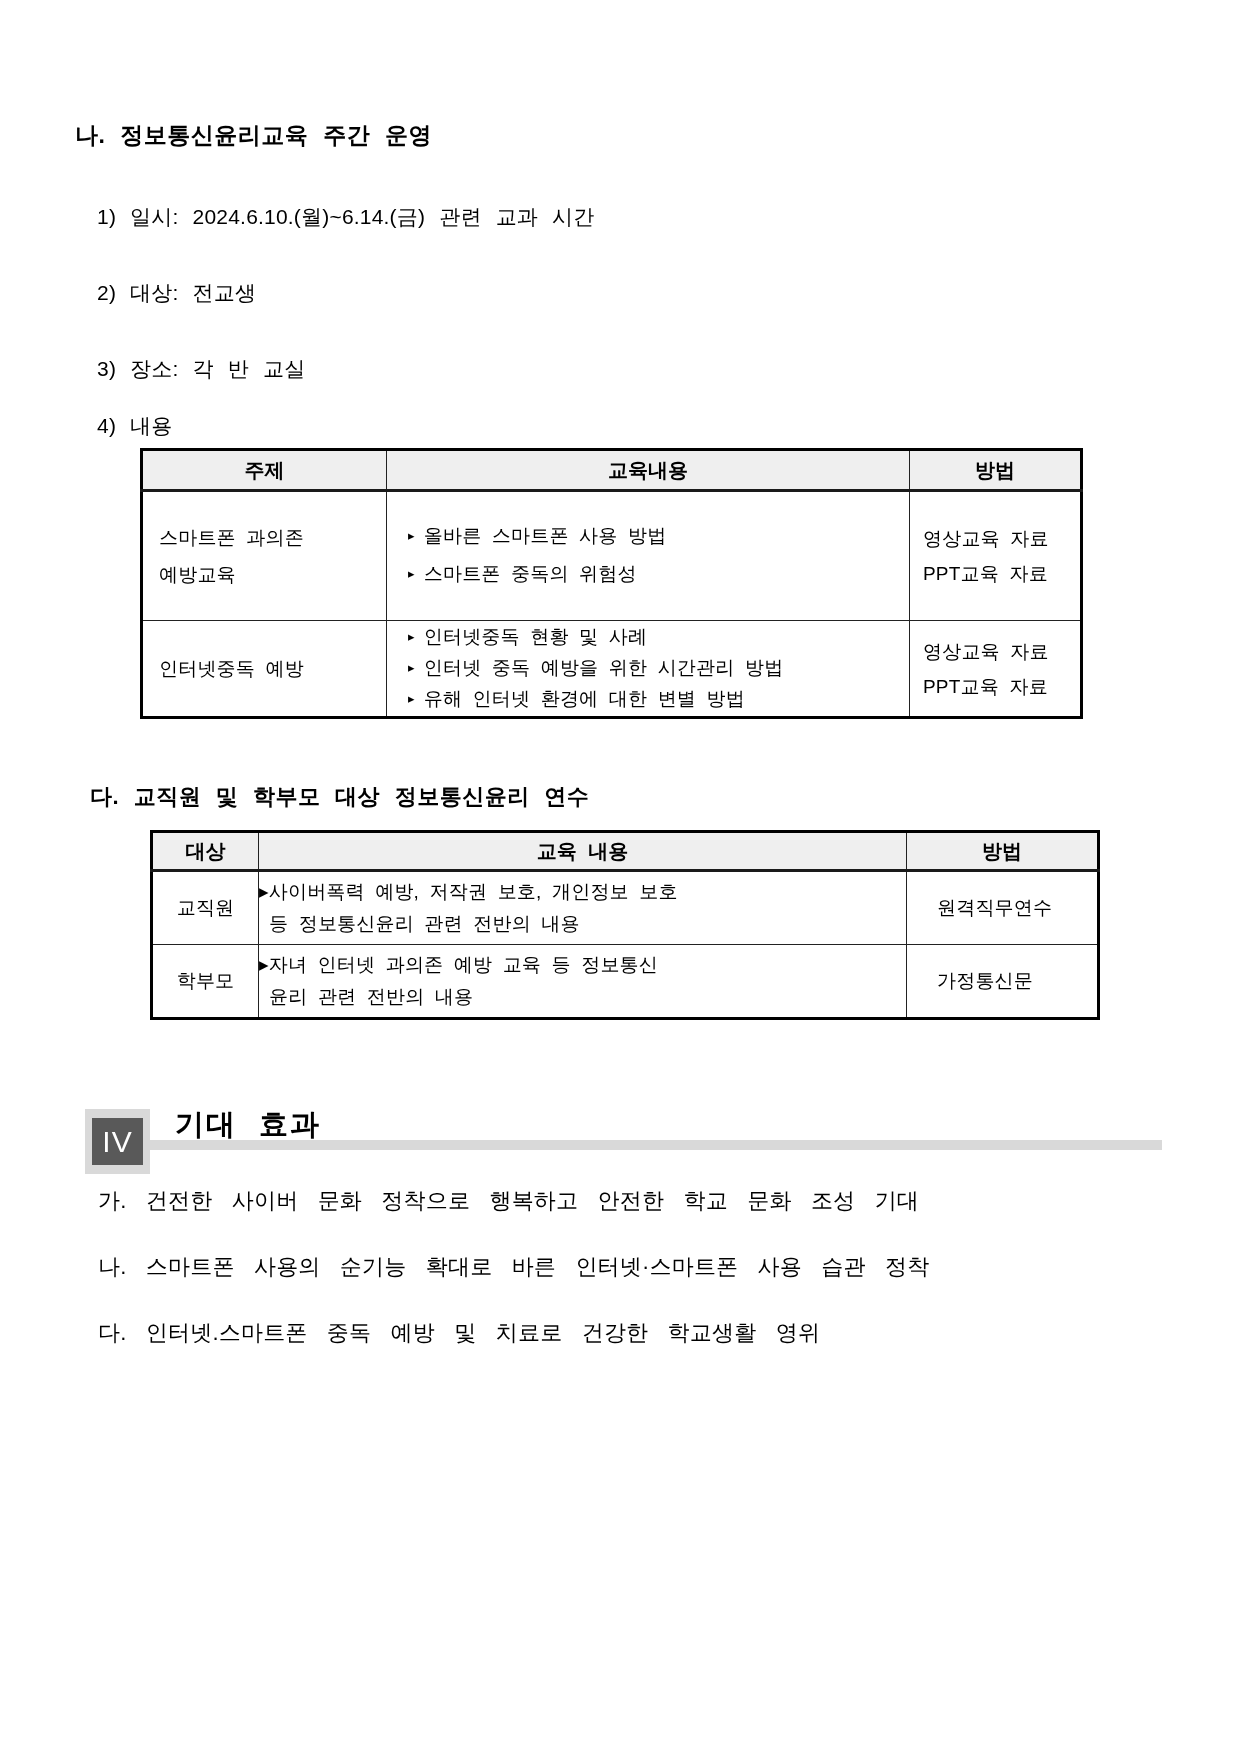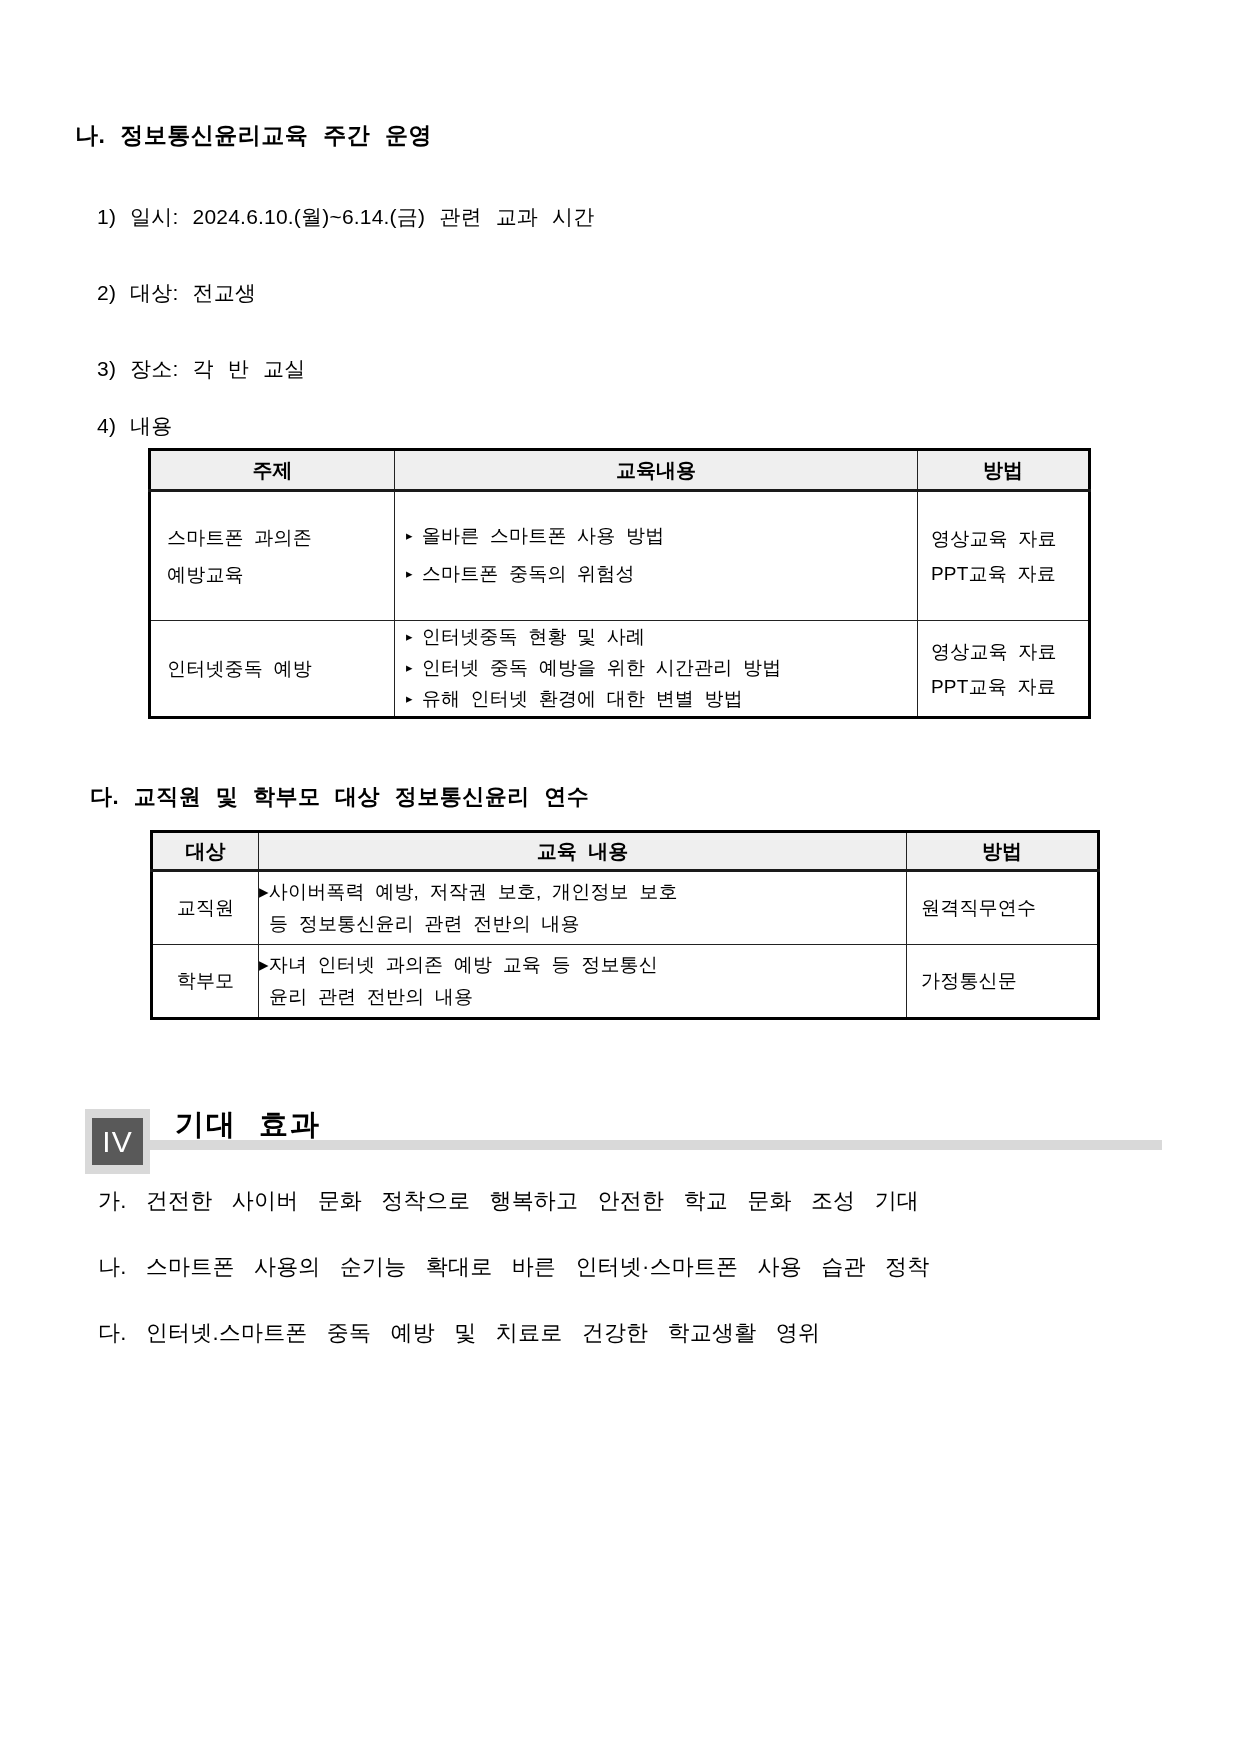--- a/index.html
+++ b/index.html
@@ -31,42 +31,42 @@
   table { border-collapse:collapse; table-layout:fixed; }
   .tbl { position:absolute; background:#fff; }
   .tbl th, .tbl td { border:1.6px solid #222; }
   .tbl { border:3px solid #000; }
   .tbl th {
     background:#efefef; font-size:20px; font-weight:bold;
     text-align:center; border-bottom:3px solid #1a1a1a; word-spacing:6px;
   }
   .tbl td { font-size:19px; vertical-align:middle; word-spacing:5px; letter-spacing:0.2px; }
 
-  .tbl1 { left:140px; top:448px; width:940px;margin-left:8px; }
+  .tbl1 { left:140px; top:448px; width:940px; }
   .tbl1 col.c1 { width:245px; } .tbl1 col.c2 { width:523px; } .tbl1 col.c3 { width:172px; }
   .tbl1 th { height:36px; }
   .tbl1 tr.r1 td { height:126px; }
   .tbl1 tr.r2 td { height:90px; }
   .tbl1 td.topic  { padding-left:16px; line-height:37px; }
-  .tbl1 td.contents { padding-left:11px; }
+  .tbl1 td.contents { padding-left:21px; }
   .tbl1 tr.r1 td.contents { line-height:36px; }
   .tbl1 tr.r2 td.contents { line-height:29px; }
   .tbl1 td.method { padding-left:13px; line-height:35px; }
 
   .bl { white-space:nowrap; }
   .bullet { display:inline-block; font-size:13px; margin-right:9px; transform:translateY(-2px); }
 
   .tbl2 { left:150px; top:830px; width:947px; }
   .tbl2 col.c1 { width:107px; } .tbl2 col.c2 { width:648px; } .tbl2 col.c3 { width:192px; }
   .tbl2 th { height:34px; }
   .tbl2 tr td { height:70px; }
   .tbl2 td.target { text-align:center; }
   .tbl2 td.t2c { padding-left:0; line-height:32px; }
   .tbl2 td.t2c .line2 { padding-left:10px; }
-  .tbl2 td.method2 { padding-left:14px; }
+  .tbl2 td.method2 { padding-left:30px; }
 
   
   .sec4 { position:absolute; left:85px; top:1085px; width:1077px; height:65px; }
   .sec4-bar { position:absolute; left:0; bottom:0; width:100%; height:10px; background:#d9d9d9; }
   .badge-frame {
     position:absolute; left:0; top:0; width:65px; height:65px;
     background:#d9d9d9; display:flex; align-items:center; justify-content:center;margin-top:24px;
   }
   .badge {
     width:51px; height:47px; background:#595959; color:#ffffff;

